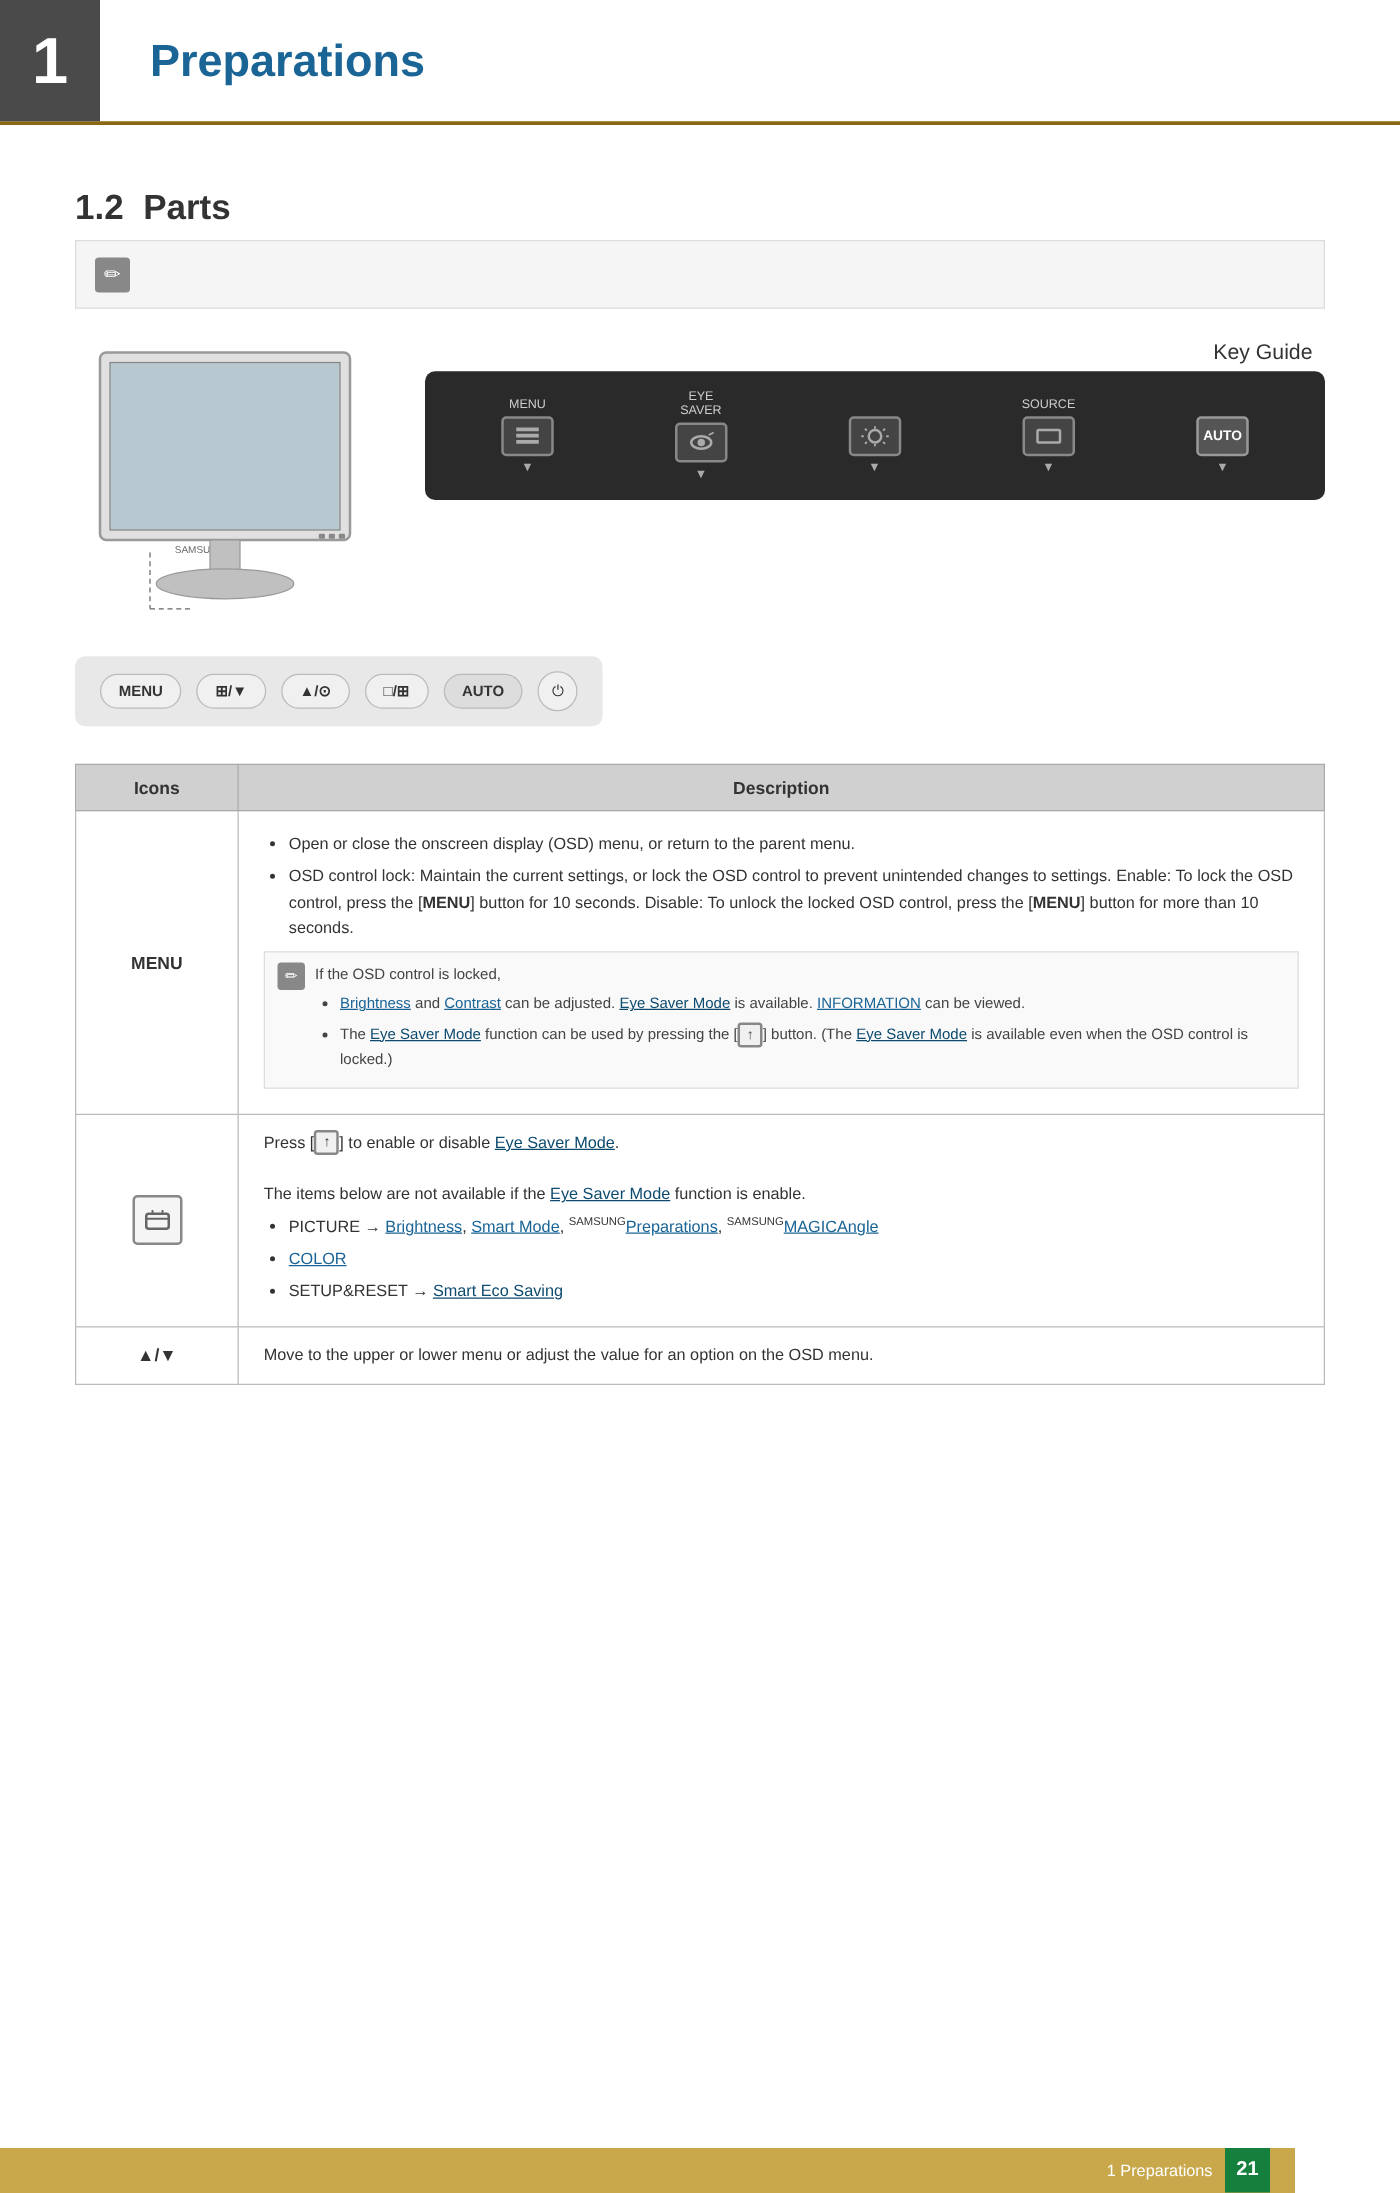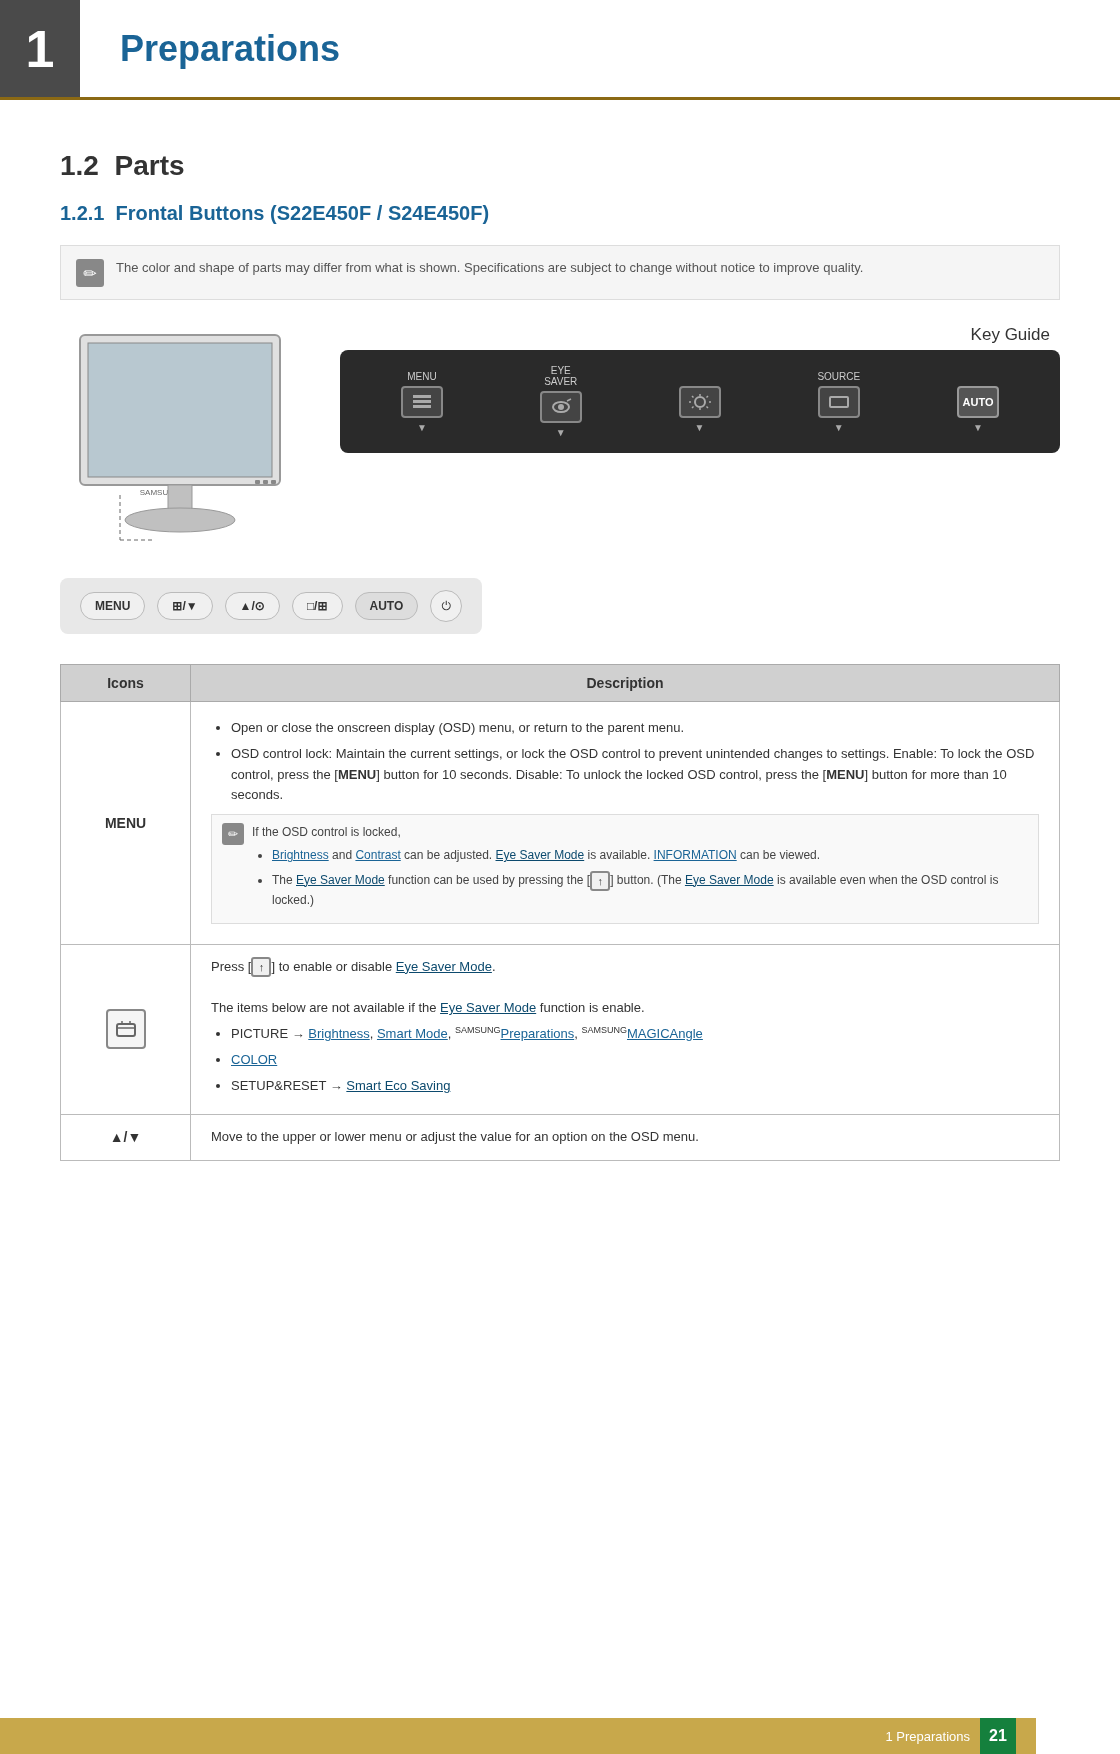--- a/index.html
+++ b/index.html
@@ -342,27 +342,23 @@
     <span class="chapter-title">Preparations</span>
   </div>
 </div>
 
 <div class="main-content">
 
   <div class="section-title">
     <span>1.2</span>&nbsp;&nbsp;<span>Parts</span>
   </div>
 
-  <div class="subsection-title">
-    <span>1.2.1</span>&nbsp;&nbsp;<span>Frontal Buttons (S22E450F / S24E450F)</span>
-  </div>
 
   <div class="note-box">
     <div class="note-icon">✏</div>
-    <div class="note-text">The color and shape of parts may differ from what is shown. Specifications are subject to change without notice to improve quality.</div>
   </div>
 
   <div class="diagram-area">
 
     <div class="monitor-svg-container">
       <svg width="240" height="230" viewBox="0 0 240 230">
 
         <rect x="20" y="10" width="200" height="150" rx="5" ry="5" fill="#e0e0e0" stroke="#999" stroke-width="2"></rect>
 
         <rect x="28" y="18" width="184" height="134" fill="#b8c8d0" stroke="#888" stroke-width="1"></rect>

